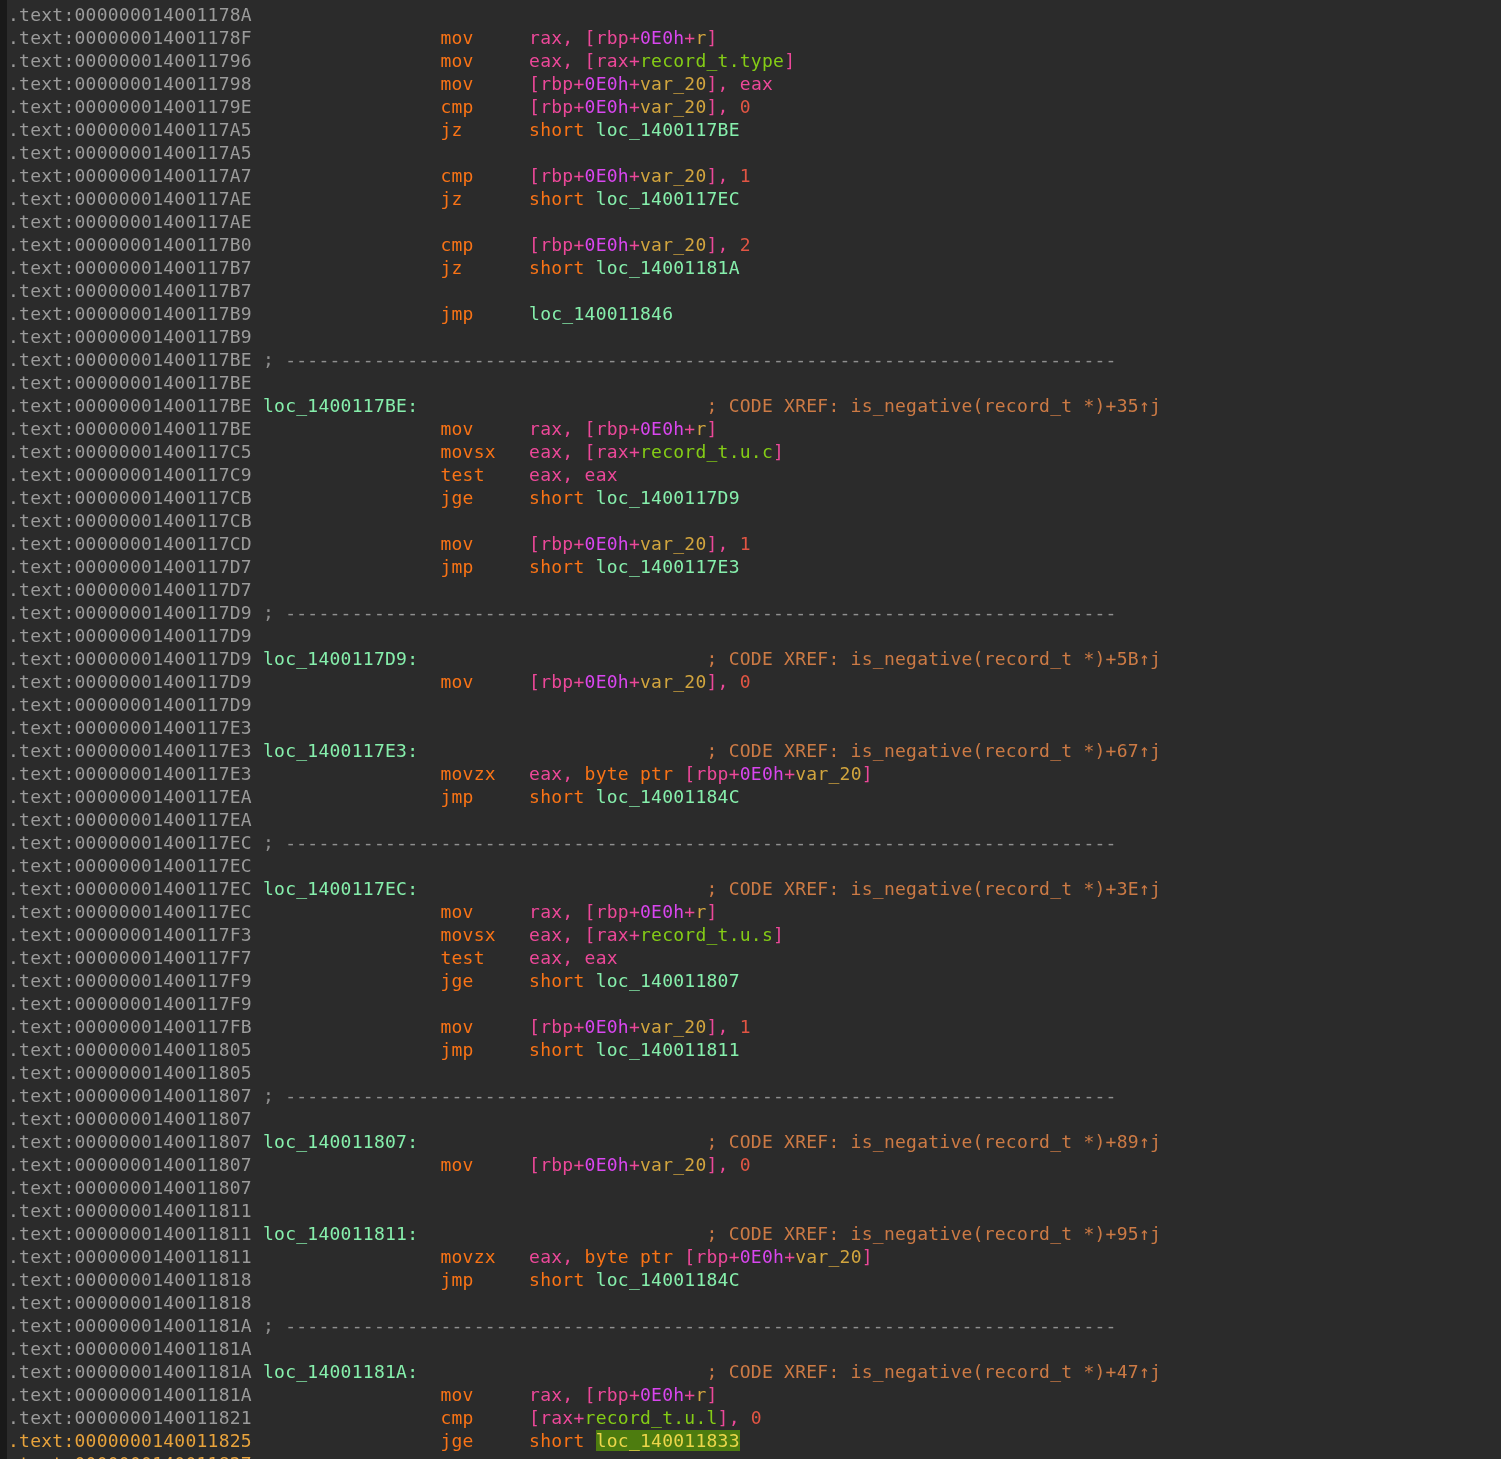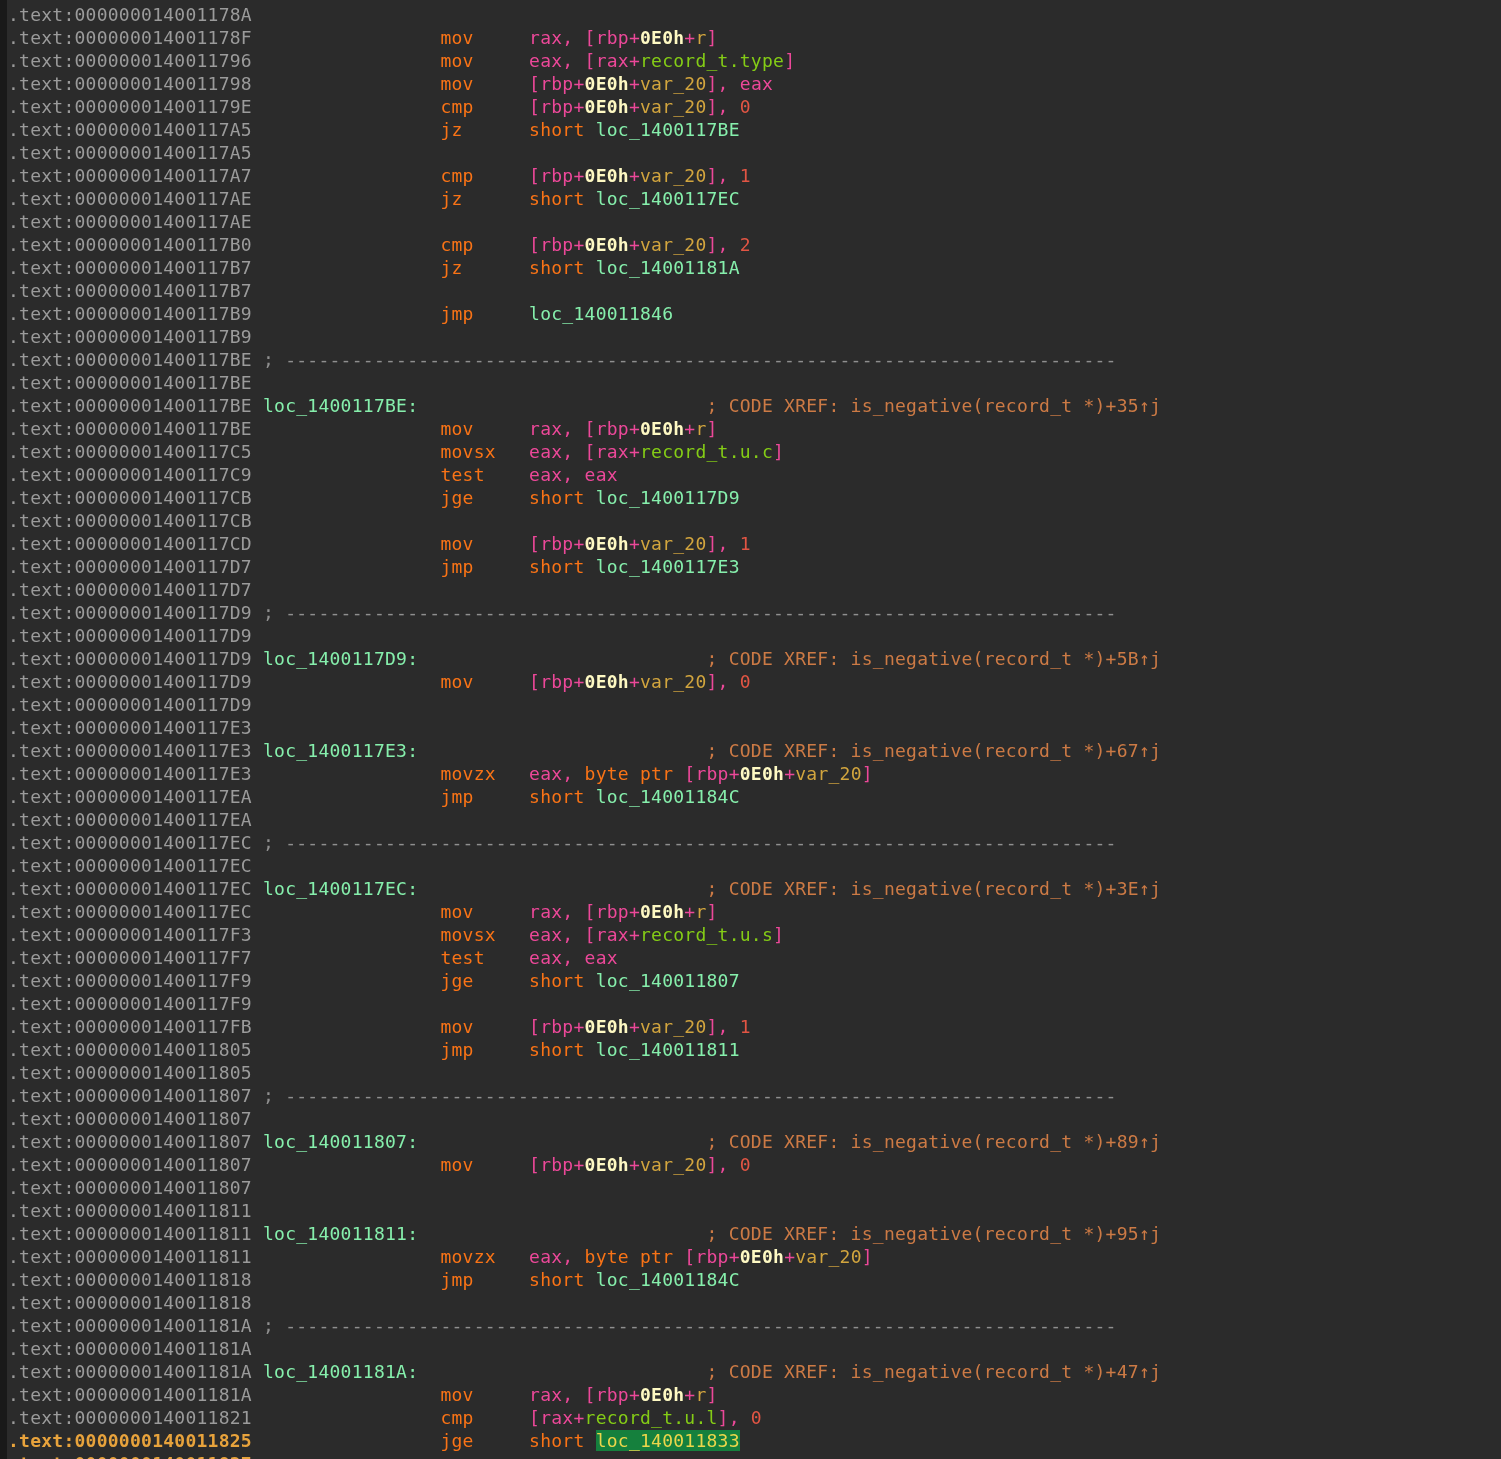--- a/index.html
+++ b/index.html
@@ -16,31 +16,31 @@
   }
   .listing {
     position: absolute; left: 8px; top: 3px;
     font-size: 18px; line-height: 23px;
     letter-spacing: 0.25px;
     white-space: pre;
     color: #e6e6e6;
   }
   .line { height: 23px; }
   .a   { color: #9b9b9b; }           
-  .ac  { color: #e8a33c; font-weight: bold; }           
+  .ac  { color: #e8a33c; }           
   .m   { color: #f97316; }           
   .r   { color: #ec4899; }           
-  .h   { color: #fef9c3; font-weight: bold; }           
+  .h   { color: #d946ef; }           
   .n   { color: #e25544; }           
   .v   { color: #d2a53e; }           
   .s   { color: #84cc16; }           
   .l   { color: #86efac; }           
   .c   { color: #cc7a45; text-align: right; }           
   .sep { color: #8f8f8f; }           
-  .hl  { color: #ecd64b; background: #15803d; text-align: right; } 
+  .hl  { color: #ecd64b; background: #4d7c0f; text-align: right; } 
 </style>
 </head>
 <body>
 
 <div>
   <div class="gutter"></div>
   <div class="listing"><div class="line"><span class="a">.text:000000014001178A</span></div><div class="line"><span class="a">.text:000000014001178F</span><span class="m">                 mov     </span><span class="r">rax, [rbp+</span><span class="h">0E0h</span><span class="r">+</span><span class="v">r</span><span class="r">]</span></div><div class="line"><span class="a">.text:0000000140011796</span><span class="m">                 mov     </span><span class="r">eax, [rax+</span><span class="s">record_t.type</span><span class="r">]</span></div><div class="line"><span class="a">.text:0000000140011798</span><span class="m">                 mov     </span><span class="r">[rbp+</span><span class="h">0E0h</span><span class="r">+</span><span class="v">var_20</span><span class="r">], eax</span></div><div class="line"><span class="a">.text:000000014001179E</span><span class="m">                 cmp     </span><span class="r">[rbp+</span><span class="h">0E0h</span><span class="r">+</span><span class="v">var_20</span><span class="r">], </span><span class="n">0</span></div><div class="line"><span class="a">.text:00000001400117A5</span><span class="m">                 jz      </span><span class="m">short </span><span class="l">loc_1400117BE</span></div><div class="line"><span class="a">.text:00000001400117A5</span></div><div class="line"><span class="a">.text:00000001400117A7</span><span class="m">                 cmp     </span><span class="r">[rbp+</span><span class="h">0E0h</span><span class="r">+</span><span class="v">var_20</span><span class="r">], </span><span class="n">1</span></div><div class="line"><span class="a">.text:00000001400117AE</span><span class="m">                 jz      </span><span class="m">short </span><span class="l">loc_1400117EC</span></div><div class="line"><span class="a">.text:00000001400117AE</span></div><div class="line"><span class="a">.text:00000001400117B0</span><span class="m">                 cmp     </span><span class="r">[rbp+</span><span class="h">0E0h</span><span class="r">+</span><span class="v">var_20</span><span class="r">], </span><span class="n">2</span></div><div class="line"><span class="a">.text:00000001400117B7</span><span class="m">                 jz      </span><span class="m">short </span><span class="l">loc_14001181A</span></div><div class="line"><span class="a">.text:00000001400117B7</span></div><div class="line"><span class="a">.text:00000001400117B9</span><span class="m">                 jmp     </span><span class="l">loc_140011846</span></div><div class="line"><span class="a">.text:00000001400117B9</span></div><div class="line"><span class="a">.text:00000001400117BE</span><span class="sep"> ; ---------------------------------------------------------------------------</span></div><div class="line"><span class="a">.text:00000001400117BE</span></div><div class="line"><span class="a">.text:00000001400117BE</span><span class="l"> loc_1400117BE:</span><span class="c">                          ; CODE XREF: is_negative(record_t *)+35↑j</span></div><div class="line"><span class="a">.text:00000001400117BE</span><span class="m">                 mov     </span><span class="r">rax, [rbp+</span><span class="h">0E0h</span><span class="r">+</span><span class="v">r</span><span class="r">]</span></div><div class="line"><span class="a">.text:00000001400117C5</span><span class="m">                 movsx   </span><span class="r">eax, [rax+</span><span class="s">record_t.u.c</span><span class="r">]</span></div><div class="line"><span class="a">.text:00000001400117C9</span><span class="m">                 test    </span><span class="r">eax, eax</span></div><div class="line"><span class="a">.text:00000001400117CB</span><span class="m">                 jge     </span><span class="m">short </span><span class="l">loc_1400117D9</span></div><div class="line"><span class="a">.text:00000001400117CB</span></div><div class="line"><span class="a">.text:00000001400117CD</span><span class="m">                 mov     </span><span class="r">[rbp+</span><span class="h">0E0h</span><span class="r">+</span><span class="v">var_20</span><span class="r">], </span><span class="n">1</span></div><div class="line"><span class="a">.text:00000001400117D7</span><span class="m">                 jmp     </span><span class="m">short </span><span class="l">loc_1400117E3</span></div><div class="line"><span class="a">.text:00000001400117D7</span></div><div class="line"><span class="a">.text:00000001400117D9</span><span class="sep"> ; ---------------------------------------------------------------------------</span></div><div class="line"><span class="a">.text:00000001400117D9</span></div><div class="line"><span class="a">.text:00000001400117D9</span><span class="l"> loc_1400117D9:</span><span class="c">                          ; CODE XREF: is_negative(record_t *)+5B↑j</span></div><div class="line"><span class="a">.text:00000001400117D9</span><span class="m">                 mov     </span><span class="r">[rbp+</span><span class="h">0E0h</span><span class="r">+</span><span class="v">var_20</span><span class="r">], </span><span class="n">0</span></div><div class="line"><span class="a">.text:00000001400117D9</span></div><div class="line"><span class="a">.text:00000001400117E3</span></div><div class="line"><span class="a">.text:00000001400117E3</span><span class="l"> loc_1400117E3:</span><span class="c">                          ; CODE XREF: is_negative(record_t *)+67↑j</span></div><div class="line"><span class="a">.text:00000001400117E3</span><span class="m">                 movzx   </span><span class="r">eax, </span><span class="m">byte ptr </span><span class="r">[rbp+</span><span class="h">0E0h</span><span class="r">+</span><span class="v">var_20</span><span class="r">]</span></div><div class="line"><span class="a">.text:00000001400117EA</span><span class="m">                 jmp     </span><span class="m">short </span><span class="l">loc_14001184C</span></div><div class="line"><span class="a">.text:00000001400117EA</span></div><div class="line"><span class="a">.text:00000001400117EC</span><span class="sep"> ; ---------------------------------------------------------------------------</span></div><div class="line"><span class="a">.text:00000001400117EC</span></div><div class="line"><span class="a">.text:00000001400117EC</span><span class="l"> loc_1400117EC:</span><span class="c">                          ; CODE XREF: is_negative(record_t *)+3E↑j</span></div><div class="line"><span class="a">.text:00000001400117EC</span><span class="m">                 mov     </span><span class="r">rax, [rbp+</span><span class="h">0E0h</span><span class="r">+</span><span class="v">r</span><span class="r">]</span></div><div class="line"><span class="a">.text:00000001400117F3</span><span class="m">                 movsx   </span><span class="r">eax, [rax+</span><span class="s">record_t.u.s</span><span class="r">]</span></div><div class="line"><span class="a">.text:00000001400117F7</span><span class="m">                 test    </span><span class="r">eax, eax</span></div><div class="line"><span class="a">.text:00000001400117F9</span><span class="m">                 jge     </span><span class="m">short </span><span class="l">loc_140011807</span></div><div class="line"><span class="a">.text:00000001400117F9</span></div><div class="line"><span class="a">.text:00000001400117FB</span><span class="m">                 mov     </span><span class="r">[rbp+</span><span class="h">0E0h</span><span class="r">+</span><span class="v">var_20</span><span class="r">], </span><span class="n">1</span></div><div class="line"><span class="a">.text:0000000140011805</span><span class="m">                 jmp     </span><span class="m">short </span><span class="l">loc_140011811</span></div><div class="line"><span class="a">.text:0000000140011805</span></div><div class="line"><span class="a">.text:0000000140011807</span><span class="sep"> ; ---------------------------------------------------------------------------</span></div><div class="line"><span class="a">.text:0000000140011807</span></div><div class="line"><span class="a">.text:0000000140011807</span><span class="l"> loc_140011807:</span><span class="c">                          ; CODE XREF: is_negative(record_t *)+89↑j</span></div><div class="line"><span class="a">.text:0000000140011807</span><span class="m">                 mov     </span><span class="r">[rbp+</span><span class="h">0E0h</span><span class="r">+</span><span class="v">var_20</span><span class="r">], </span><span class="n">0</span></div><div class="line"><span class="a">.text:0000000140011807</span></div><div class="line"><span class="a">.text:0000000140011811</span></div><div class="line"><span class="a">.text:0000000140011811</span><span class="l"> loc_140011811:</span><span class="c">                          ; CODE XREF: is_negative(record_t *)+95↑j</span></div><div class="line"><span class="a">.text:0000000140011811</span><span class="m">                 movzx   </span><span class="r">eax, </span><span class="m">byte ptr </span><span class="r">[rbp+</span><span class="h">0E0h</span><span class="r">+</span><span class="v">var_20</span><span class="r">]</span></div><div class="line"><span class="a">.text:0000000140011818</span><span class="m">                 jmp     </span><span class="m">short </span><span class="l">loc_14001184C</span></div><div class="line"><span class="a">.text:0000000140011818</span></div><div class="line"><span class="a">.text:000000014001181A</span><span class="sep"> ; ---------------------------------------------------------------------------</span></div><div class="line"><span class="a">.text:000000014001181A</span></div><div class="line"><span class="a">.text:000000014001181A</span><span class="l"> loc_14001181A:</span><span class="c">                          ; CODE XREF: is_negative(record_t *)+47↑j</span></div><div class="line"><span class="a">.text:000000014001181A</span><span class="m">                 mov     </span><span class="r">rax, [rbp+</span><span class="h">0E0h</span><span class="r">+</span><span class="v">r</span><span class="r">]</span></div><div class="line"><span class="a">.text:0000000140011821</span><span class="m">                 cmp     </span><span class="r">[rax+</span><span class="s">record_t.u.l</span><span class="r">], </span><span class="n">0</span></div><div class="line"><span class="ac">.text:0000000140011825</span><span class="m">                 jge     </span><span class="m">short </span><span class="hl">loc_140011833</span></div><div class="line"><span class="ac">.text:0000000140011827</span></div></div>
 </div>
 
 </body></html>

